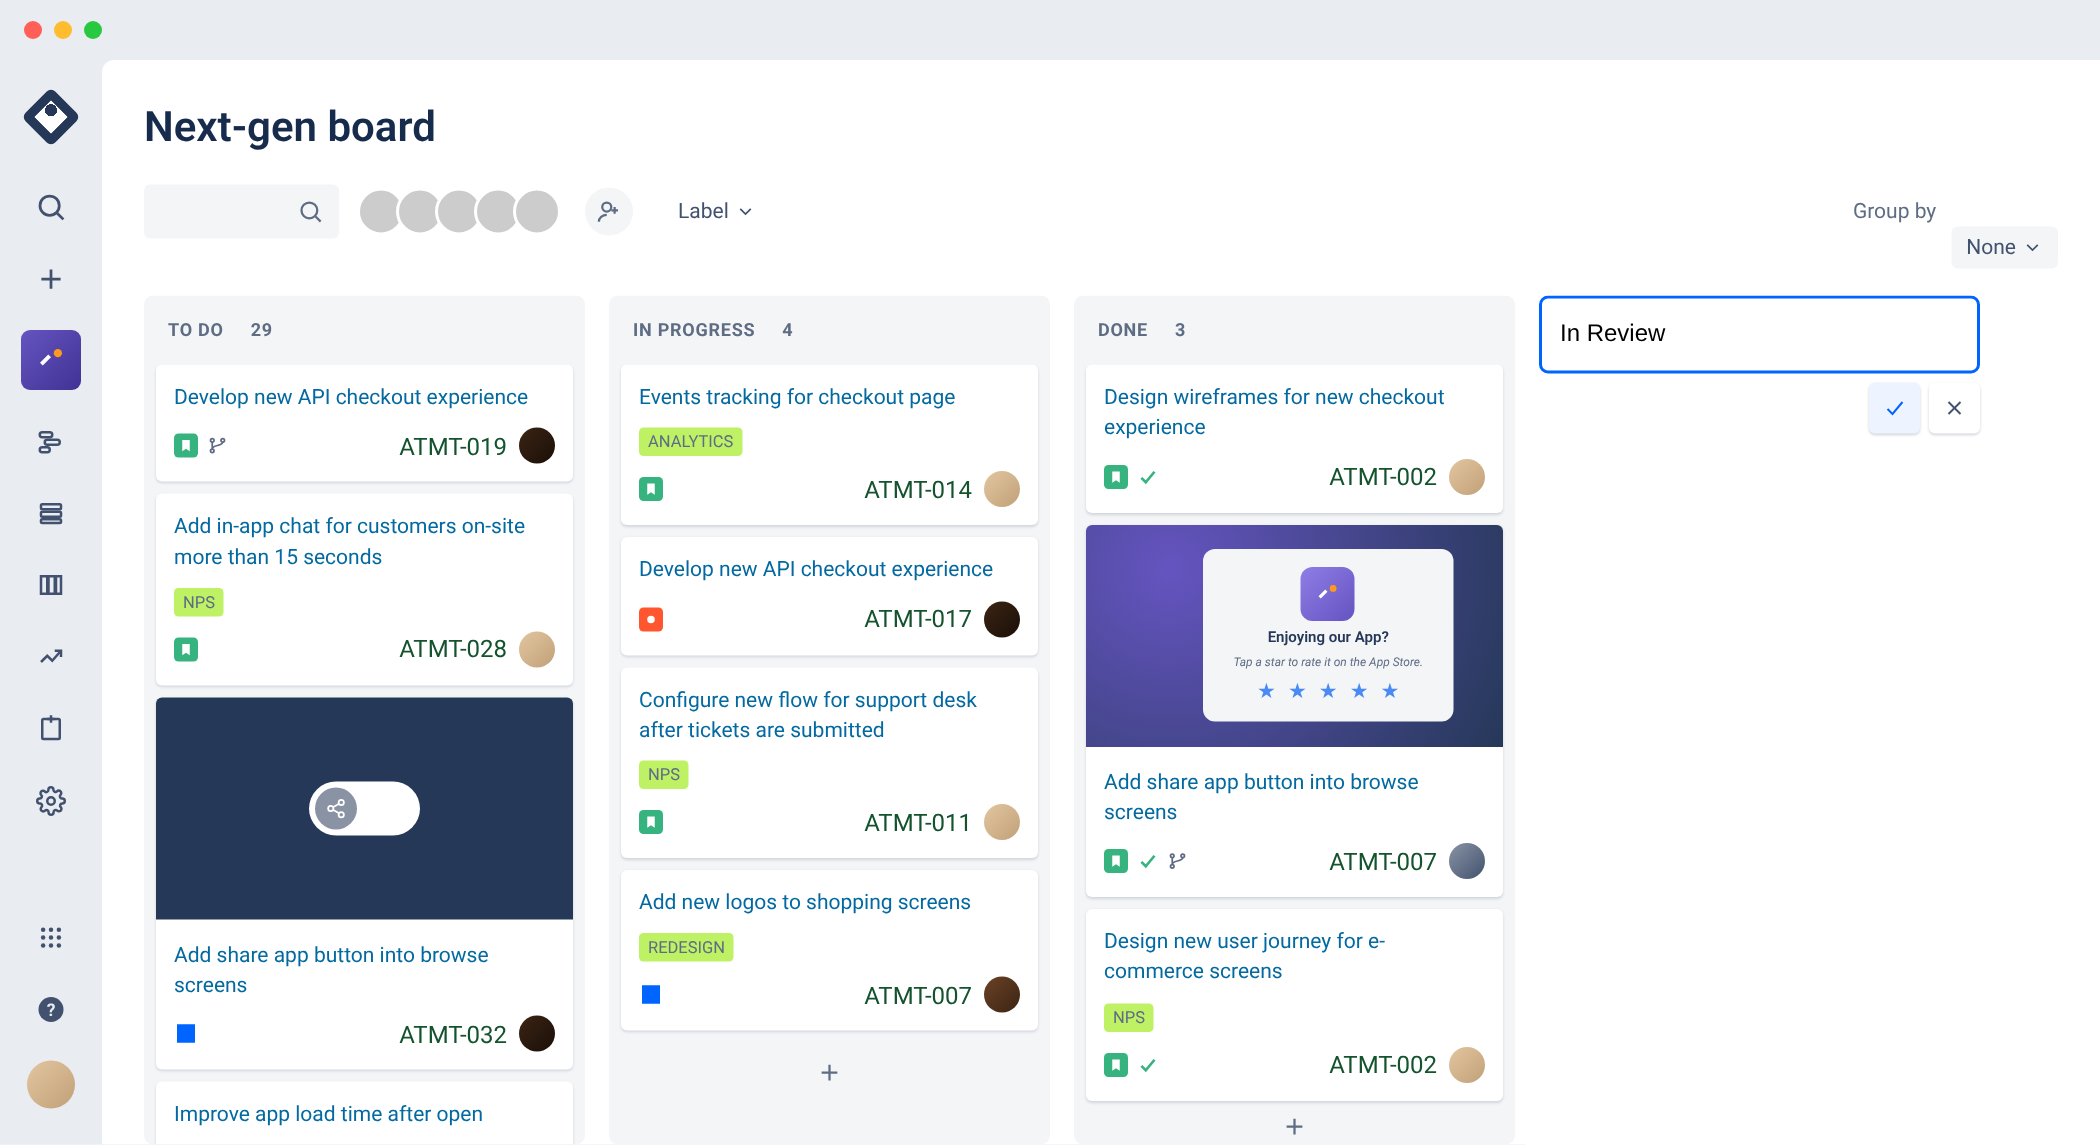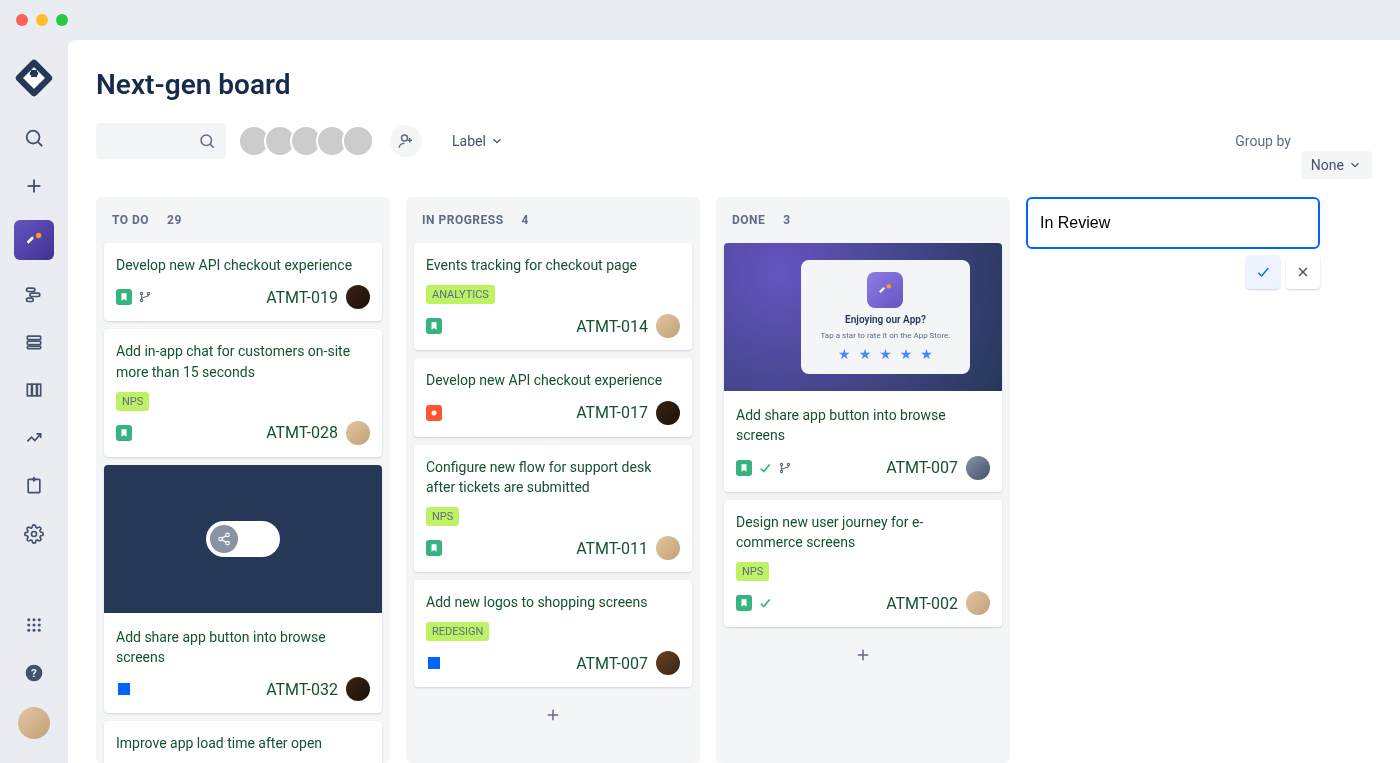--- a/index.html
+++ b/index.html
@@ -28,21 +28,21 @@
 .add-people { width:32px;height:32px;border-radius:50%;background:#f4f5f7;display:flex;align-items:center;justify-content:center;color:#5e6c84;margin-left:4px; }
 .filter-label { margin-left:18px; display:flex; align-items:center; gap:4px; color:#42526e; font-size:14px; cursor:pointer; }
 .tb-spacer { flex:1; }
 .groupby { display:flex; align-items:center; gap:10px; color:#5e6c84; font-size:14px; }
 .groupby .select { background:#f4f5f7; padding:6px 10px; border-radius:4px; display:flex; align-items:center; gap:4px; color:#42526e; cursor:pointer;margin-top:48px; }
 .board { flex:1; display:flex; gap:16px; min-height:0; overflow:hidden; }
 .column { width:294px; background:#f4f5f7; border-radius:6px; display:flex; flex-direction:column; min-height:0; }
 .col-head { padding:16px; font-size:12px; font-weight:700; color:#5e6c84; letter-spacing:.5px; display:flex; gap:18px; }
 .col-body { padding:0 8px 8px 8px; display:flex; flex-direction:column; gap:8px; overflow:hidden; }
 .card { background:#fff; border-radius:4px; box-shadow: 0 1px 2px rgba(9,30,66,.15); padding:12px; display:flex; flex-direction:column; gap:10px; cursor:pointer; }
-.card-title { font-size:14px; line-height:1.45; color:#14532d; }
+.card-title { font-size:14px; line-height:1.45; color:#0369a1; }
 .tag { display:inline-block; background:#bef264; color:#5e6c84; font-size:11px; padding:3px 6px; border-radius:3px; width:fit-content; }
 .card-footer { display:flex; align-items:center; gap:6px; }
 .footer-right { margin-left:auto; display:flex; align-items:center; gap:8px; }
 .issue-key { font-size:16px; color:#14532d; }
 .av-small { width:24px; height:24px; border-radius:50%; background:#ccc; }
 .icon-type { width:16px;height:16px;border-radius:3px;display:flex;align-items:center;justify-content:center; }
 .icon-story { background:#36b37e; color:#fff; }
 .icon-task { background:#0065ff; border:2px solid #0065ff; width:12px; height:12px; }
 .icon-bug { background:#ff5630; color:#fff; }
 .mini { width:14px;height:14px;color:#5e6c84; }
@@ -61,21 +61,21 @@
 .av2{background:linear-gradient(135deg,#8993a4,#42526e)}
 .av3{background:linear-gradient(135deg,#6b4226,#3b2414)}
 .av4{background:linear-gradient(135deg,#e2c6a0,#c1a078)}
 .av5{background:linear-gradient(135deg,#3b2414,#1a0f08)}
 .toggle { width:74px;height:36px;border-radius:18px;background:#fff;display:flex;align-items:center;padding:4px; }
 .toggle .knob{width:28px;height:28px;border-radius:50%;background:#8993a4;display:flex;align-items:center;justify-content:center;color:#fff;}
 .mock-modal{background:#f4f5f7;border-radius:8px;padding:12px 20px;display:flex;flex-direction:column;align-items:center;gap:6px;}
 .mock-modal .app-icon{width:36px;height:36px;border-radius:8px;background:linear-gradient(135deg,#8f7ee7,#6554c0);display:flex;align-items:center;justify-content:center;}
 .mock-modal .stars{display:flex;gap:8px;color:#4a8af4;font-size:14px;}
 .mock-modal-t1{font-size:10px;font-weight:600;color:#253858;}
-.mock-modal-t2{font-size:8px;color:#5e6c84;text-align:left;}
+.mock-modal-t2{font-size:8px;color:#5e6c84;text-align:left;font-style:italic;}
 </style>
 </head>
 <body>
 
 <div class="window">
   <div class="titlebar">
     <div class="tl-dot tl-red"></div>
     <div class="tl-dot tl-yellow"></div>
     <div class="tl-dot tl-green"></div>
   </div>
@@ -351,20 +351,37 @@
               </div>
           </div>
         </div>
 
         <div class="column">
           <div class="col-head">
               <span>DONE</span>
               <span>3</span>
             </div>
           <div class="col-body">
+            <div class="card">
+              <div class="card-title">Design wireframes for new checkout experience</div>
+              <div class="card-footer">
+                <span class="icon-type icon-story">
+                    <svg width="10" height="10" viewBox="0 0 24 24" fill="currentColor">
+                      <path d="M6 3h12v18l-6-4-6 4z"></path>
+                    </svg>
+                  </span>
+                <svg class="mini-check" viewBox="0 0 24 24" fill="none" stroke="currentColor" stroke-width="3">
+                    <polyline points="5 13 10 18 20 6"></polyline>
+                  </svg>
+                <div class="footer-right">
+                    <span class="issue-key">ATMT-002</span>
+                    <div class="av-small av4"></div>
+                  </div>
+              </div>
+            </div>
             <div class="card">
               <div class="cover cover-purple">
                 <div class="mock-modal">
                   <div class="app-icon">
                       <svg width="18" height="18" viewBox="0 0 24 24" fill="#fff">
                         <path d="M4 14 L10 8 L12 10 L6 16 Z"></path>
                         <circle cx="17" cy="7" r="3" fill="#ff991f"></circle>
                       </svg>
                     </div>
                   <div class="mock-modal-t1">Enjoying our App?</div>

